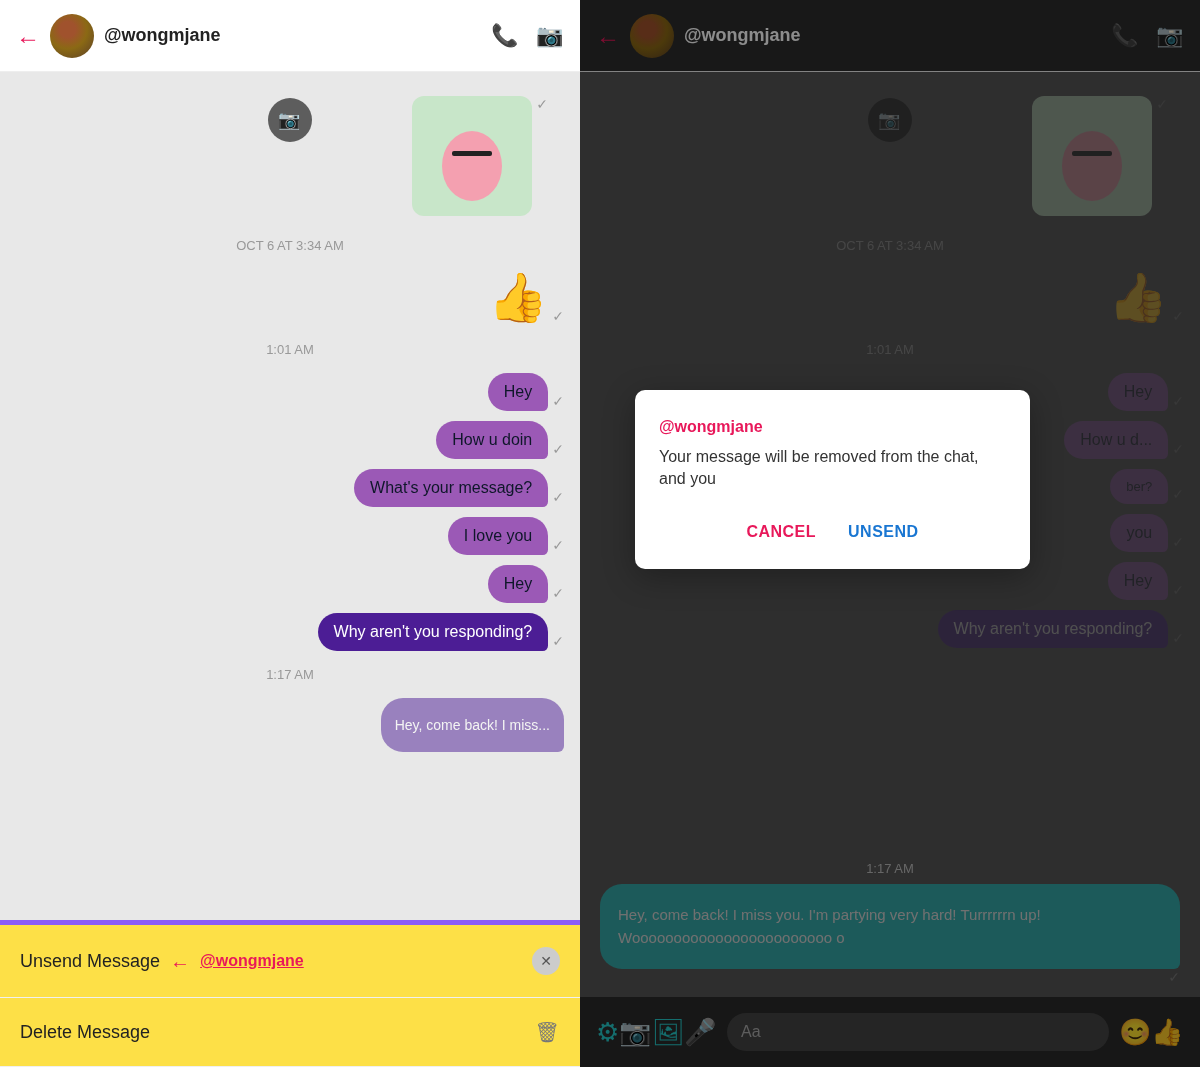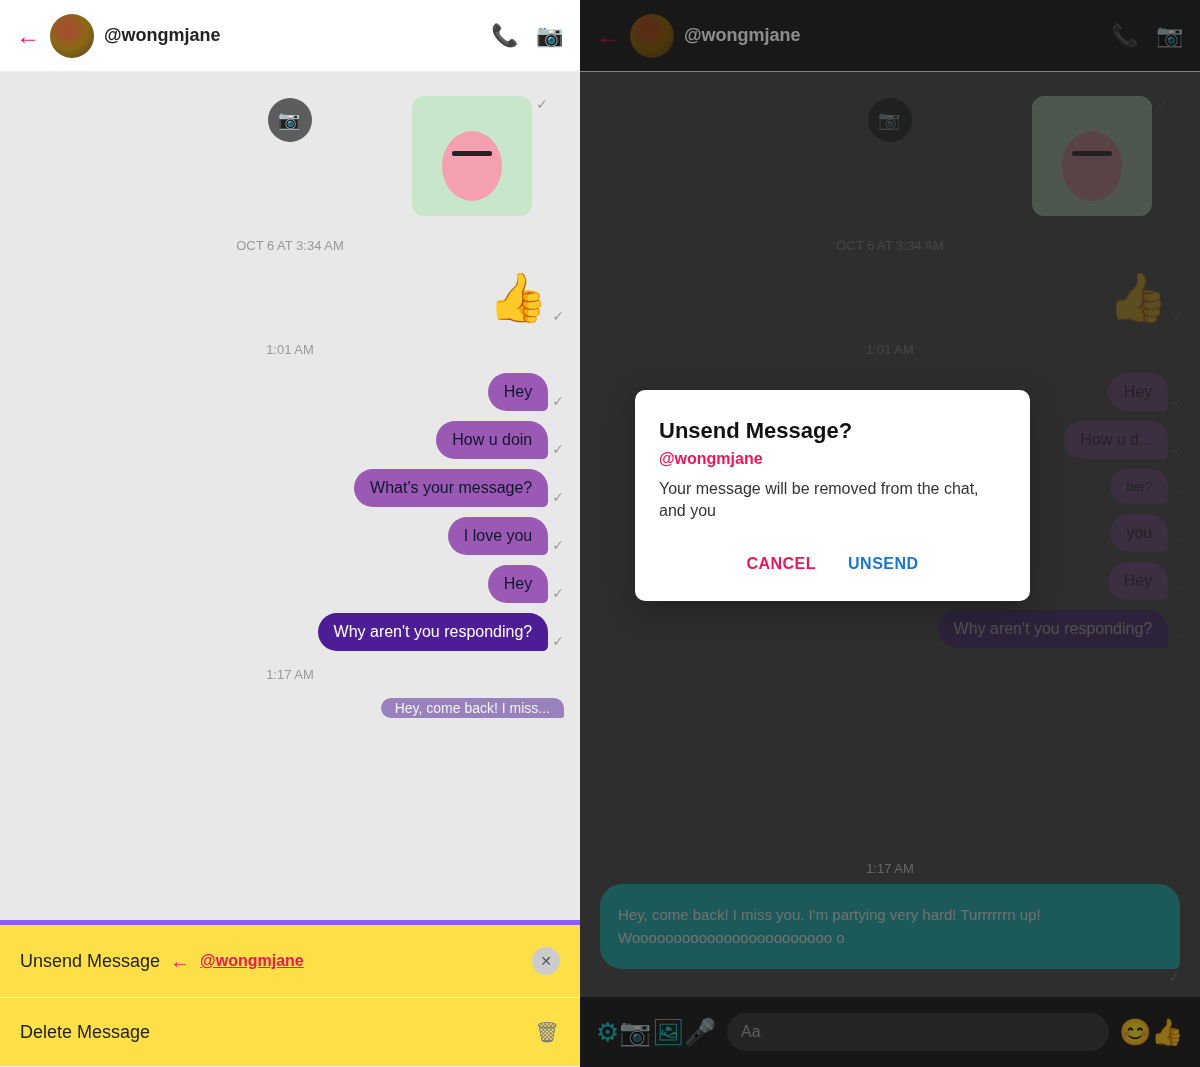--- a/index.html
+++ b/index.html
@@ -375,21 +375,21 @@
       <span class="check-mark">✓</span>
     </div>
     <div class="message-row sent">
       <span class="bubble sent-teal">Why aren't you responding?</span>
       <span class="check-mark">✓</span>
     </div>
 
     <div class="timestamp">1:17 AM</div>
 
     <div class="message-row sent">
-      <span class="bubble sent-teal" style="opacity:0.5; font-size:14px; padding:2px 14px;">Hey, come back! I miss...</span>
+      <span class="bubble sent-teal" style="opacity:0.5; font-size:14px; padding:19px 14px;">Hey, come back! I miss...</span>
     </div>
   </div>
 
   <div class="bottom-sheet">
     <div class="bottom-item">
       <div class="unsend-item">
         <span>Unsend Message</span>
         <span class="arrow-pink">←</span>
         <span class="arrow-label">@wongmjane</span>
       </div>
@@ -472,21 +472,20 @@
 
   <div class="overlay"></div>
 
   <div style="position:absolute; bottom:80px; left:20px; right:20px; z-index:5;">
     <div class="timestamp" style="color:#bbb; margin-bottom:8px;">1:17 AM</div>
     <div style="background:#26c6c6; border-radius:22px 22px 6px 22px; padding:20px 18px; color:white; font-size:15px; opacity:0.7; line-height:1.5;">Hey, come back! I miss you. I'm partying very hard! Turrrrrrn up! Woooooooooooooooooooooooo o</div>
     <span class="check-mark" style="color:#777; display:block; text-align:right;">✓</span>
   </div>
 
   <div class="dialog">
-    <div class="dialog-title">Unsend Message?</div>
     <div class="dialog-username">@wongmjane</div>
     <div class="dialog-body">Your message will be removed from the chat, and you</div>
     <div class="dialog-actions">
       <button class="btn-cancel">CANCEL</button>
       <button class="btn-unsend">UNSEND</button>
     </div>
   </div>
 
   <div class="bottom-bar">
     <span class="bar-icon">⚙</span>

